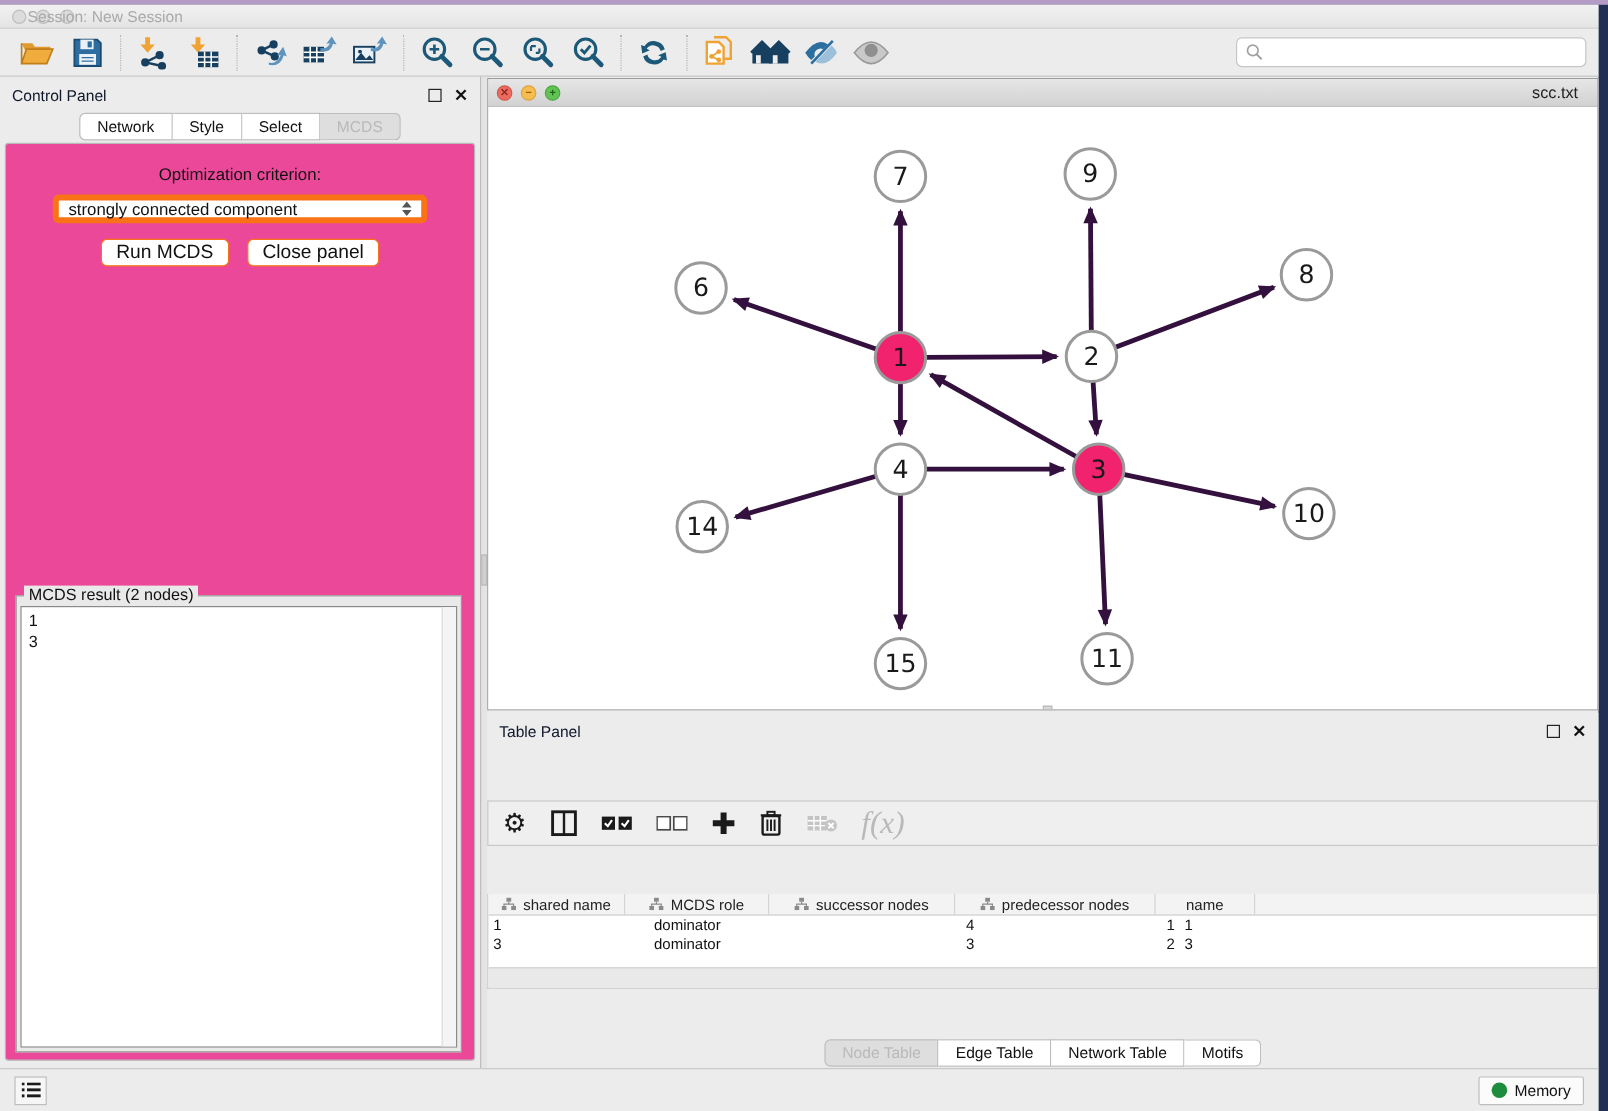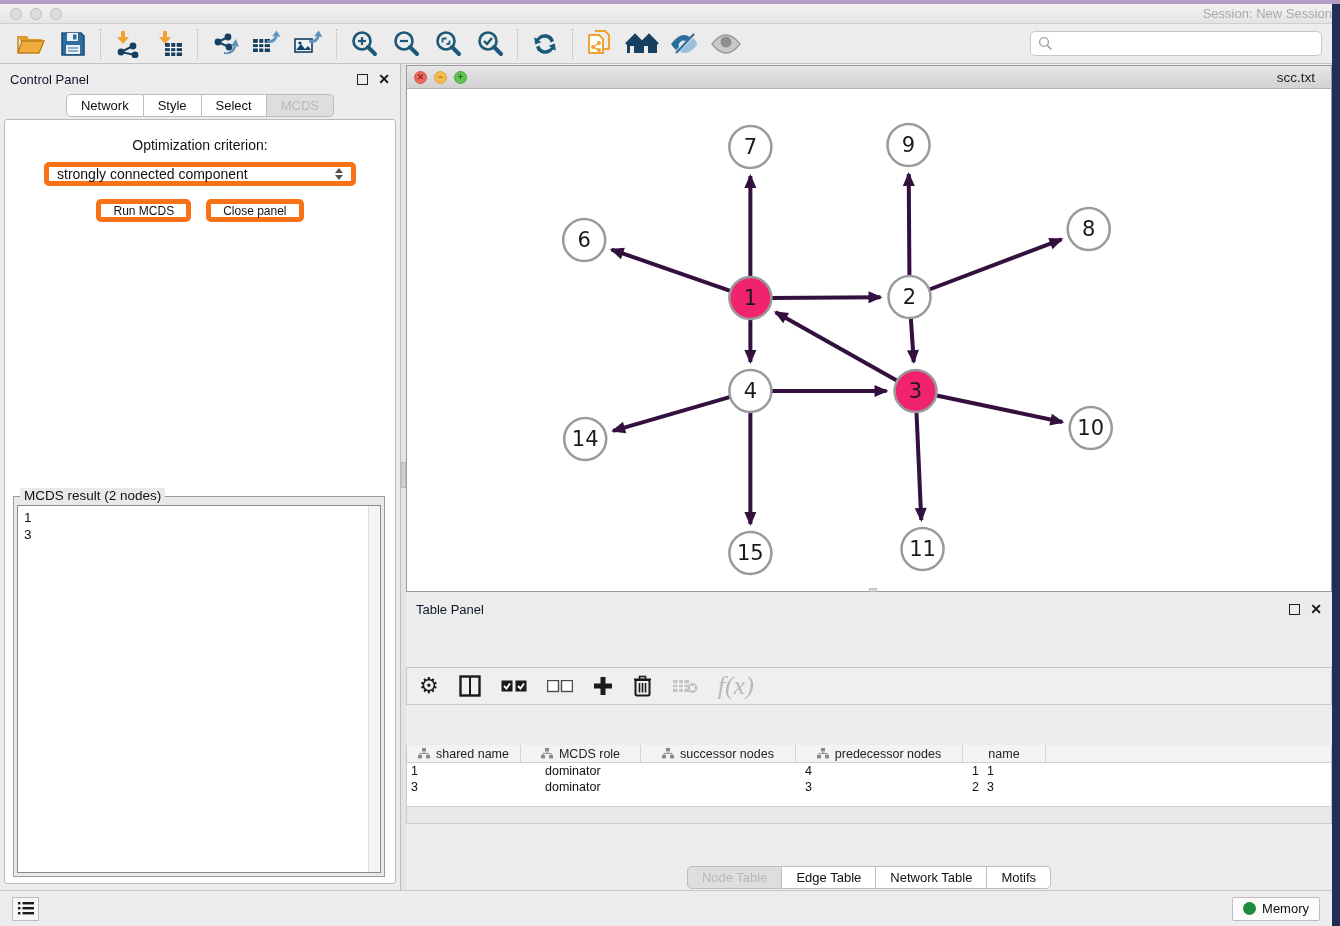--- a/index.html
+++ b/index.html
@@ -7,21 +7,21 @@
     font-family:"Liberation Sans", sans-serif; background:#222f55; }
   .desktop-top { position:absolute; left:0; top:0; width:1340px; height:4px; background:#b49cc6; }
   .app-window { position:absolute; left:0; top:4px; width:1332px; height:922px;
     background:#ececec; display:flex; flex-direction:column; }
 
   
   .titlebar { height:20px; background:linear-gradient(#f2f2f2,#e4e4e4);
     border-bottom:1px solid #cfcfcf; position:relative; display:flex; align-items:center; }
   .tl-dot { width:12px; height:12px; border-radius:50%; background:#dcdcdc; border:1px solid #bfbfbf; margin-left:8px; }
   .tl-dot:first-child { margin-left:10px; }
-  .win-title { position:absolute; left:0; right:0; text-align:right; color:#a9a9ab; font-size:13px; }
+  .win-title { position:absolute; left:0; right:0; text-align:left; color:#a9a9ab; font-size:13px;padding-left:23px; }
 
   
   .toolbar { height:40px; background:#ececec; border-bottom:1px solid #c4c4c4;
     display:flex; align-items:center; padding:0 10px; }
   .tb-btn { width:42px; height:34px; display:flex; align-items:center; justify-content:center; }
   .tb-sep { width:1px; height:30px; margin:0 6px; border-left:1px dotted #b5b5b5; }
   .search-wrap { margin-left:auto; width:292px; height:25px; background:#fff; border:1px solid #c6c6c6;
     border-radius:5px; display:flex; align-items:center; padding:0 7px; }
   .search-wrap svg { opacity:.55; }
 
@@ -36,31 +36,31 @@
   .float-btn { width:11px; height:11px; border:1.5px solid #222; background:transparent; }
   .close-btn { font-size:14px; font-weight:bold; color:#111; line-height:11px; }
 
   .seg-tabs { display:flex; justify-content:center; margin-bottom:2px; }
   .seg { font-size:13px; padding:3px 14px; background:#fff; border:1px solid #bdbdbd; border-left:none; color:#111; }
   .seg:first-child { border-left:1px solid #bdbdbd; border-radius:5px 0 0 5px; }
   .seg:last-child { border-radius:0 5px 5px 0; }
   .seg.disabled { background:#dedede; color:#b9b9b9; }
 
   .cp-content { flex:1; margin:0 4px 6px 4px; border:1px solid #b9b9b9; border-radius:3px;
-    background:#ffffff; display:flex; flex-direction:column; align-items:center; position:relative; }
+    background:#ec4899; display:flex; flex-direction:column; align-items:center; position:relative; }
   .opt-label { margin-top:17px; font-size:14px; color:#111; }
   .dropdown { margin-top:9px; width:312px; height:24px; background:#fff; border:5px solid #f97316;
     border-radius:5px; display:flex; align-items:center; padding:0 8px; font-size:14px; color:#111; }
   .dd-arrows { margin-left:auto; display:flex; flex-direction:column; gap:2px; }
   .dd-arrows i { display:block; width:0; height:0; border-left:4px solid transparent; border-right:4px solid transparent; }
   .dd-up { border-bottom:5px solid #555; }
   .dd-down { border-top:5px solid #555; }
   .btn-row { margin-top:13px; display:flex; gap:15px; }
-  .aqua-btn { min-width:92px; height:23px; background:#fff; border:5px solid #f97316; border-radius:5px;
-    font-size:12px; color:#111; display:flex; align-items:center; justify-content:center; padding:0 12px; }
+  .aqua-btn { min-width:92px; height:23px; background:#fff; border:1px solid #f97316; border-radius:5px;
+    font-size:16px; color:#111; display:flex; align-items:center; justify-content:center; padding:0 12px; }
 
   .result-box { position:absolute; left:8px; right:10px; bottom:6px; height:381px;
     border:1px solid #9a9a9a; background:#e9e9e9; }
   .result-legend { position:absolute; top:-9px; left:6px; background:#e9e9e9; padding:0 4px; font-size:13.5px; color:#111; }
   .result-view { position:absolute; inset:8px 3px 3px 3px; background:#fff; border:1px solid #8a8a8a; display:flex; }
   .result-text { flex:1; padding:3px 6px; font-size:13.5px; color:#111; line-height:17px; white-space:pre-line; }
   .result-scroll { width:12px; background:#f4f4f4; border-left:1px solid #ddd; }
 
   
   .right-col { flex:1; display:flex; flex-direction:column; position:relative; }

